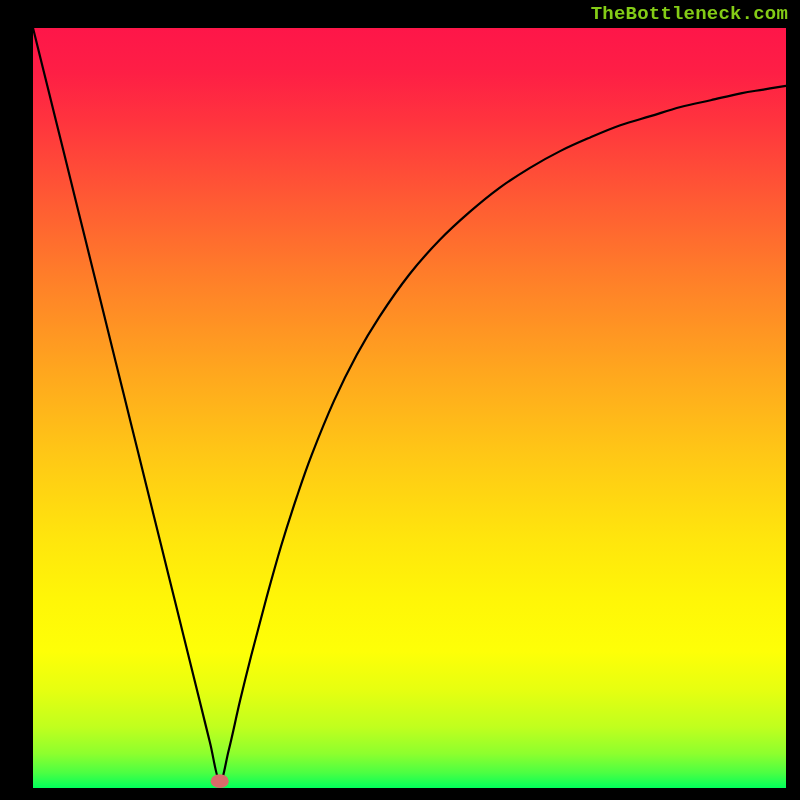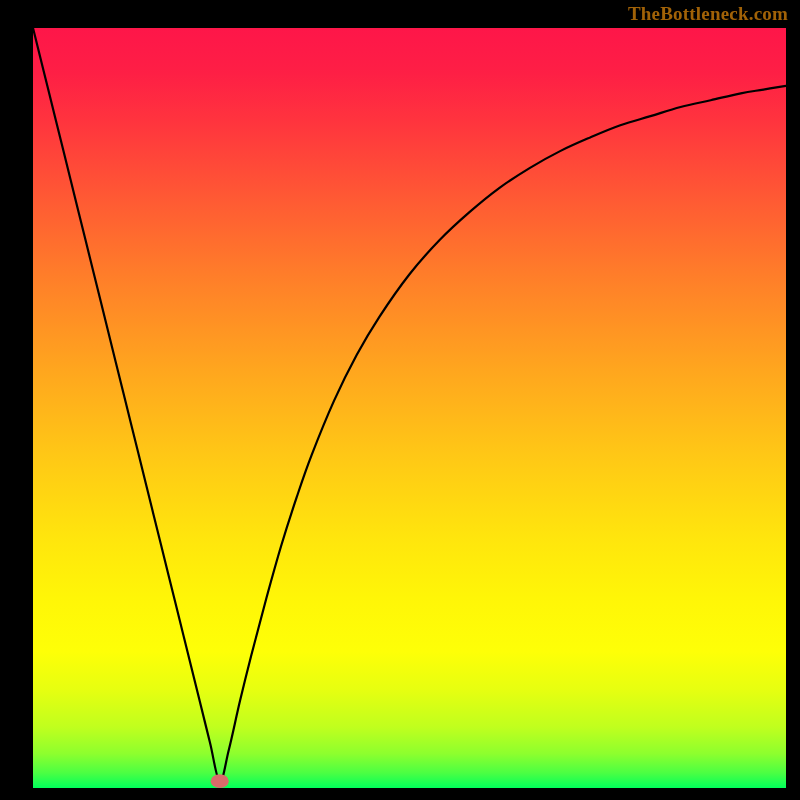--- a/index.html
+++ b/index.html
@@ -13,24 +13,24 @@
   .frame {
     position: relative;
     width: 800px;
     height: 800px;
     background: #000;
   }
   .attribution {
     position: absolute;
     top: 3px;
     right: 12px;
-    font-family: Liberation Serif, serif;
+    font-family: Liberation Mono, monospace;
     font-size: 19px;
     font-weight: bold;
-    color: #a16207;
+    color: #84cc16;
     letter-spacing: 0.2px;
   }
   svg.chart {
     position: absolute;
     left: 33px;
     top: 28px;
     width: 753px;
     height: 760px;
     display: block;
   }

